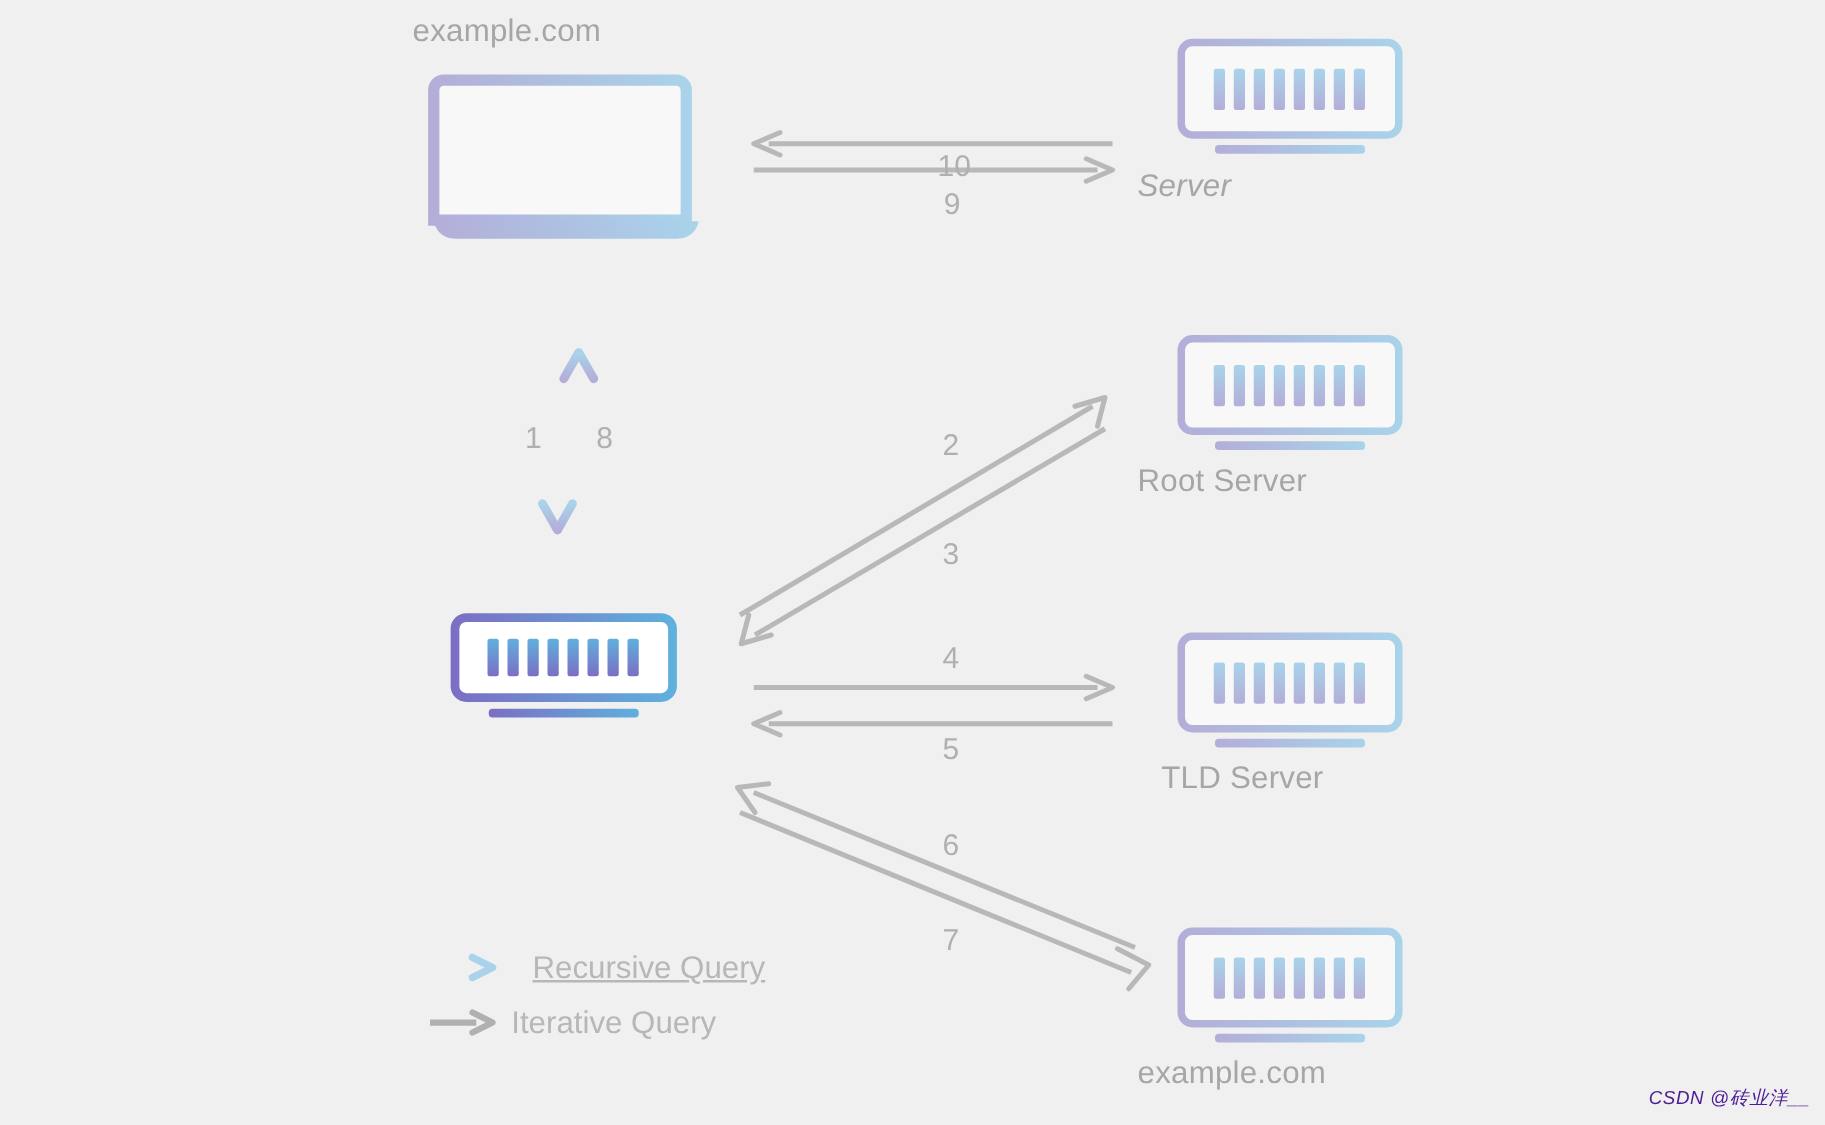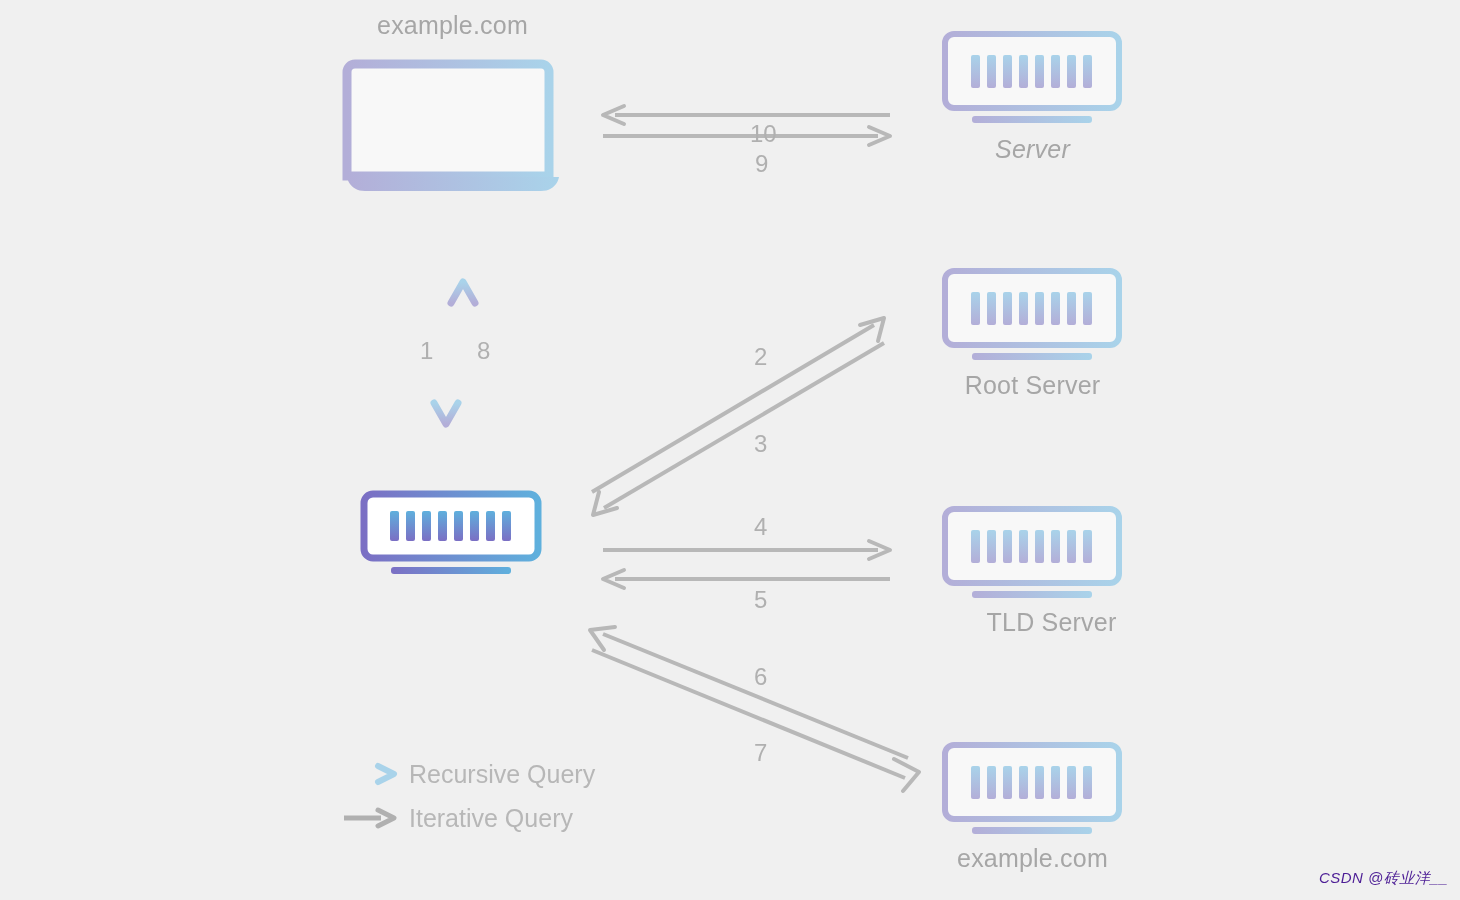--- a/index.html
+++ b/index.html
@@ -17,21 +17,20 @@
     background: #f0f0f0;
   }
   #stage {
     position: absolute;
     left: 0; top: 0;
     width: 1460px;
     height: 900px;
   }
   .node {
     position: absolute;
-    text-align: center;
   }
   .node-label {
     font-size: 25px;
     color: #a6a6a6;
     letter-spacing: 0.2px;
     white-space: nowrap;
     line-height: 1.1;
   }
   .node-label.strong {
     color: #6e6e6e;
@@ -282,18 +281,18 @@
 
   <div class="edge-label" style="left:754px; top:345px;">2</div>
   <div class="edge-label" style="left:754px; top:432px;">3</div>
 
   <div class="edge-label" style="left:754px; top:515px;">4</div>
   <div class="edge-label" style="left:754px; top:588px;">5</div>
 
   <div class="edge-label" style="left:754px; top:665px;">6</div>
   <div class="edge-label" style="left:754px; top:741px;">7</div>
 
-  <div class="legend-label" style="left:409px; top:762px;">Recursive Query</div>
+  <div class="legend-label" style="left:426px; top:762px;text-decoration:underline;">Recursive Query</div>
   <div class="legend-label" style="left:409px; top:806px;">Iterative Query</div>
 
   <div class="watermark">CSDN @砖业洋__</div>
 
 </div>
 
 </body></html>

